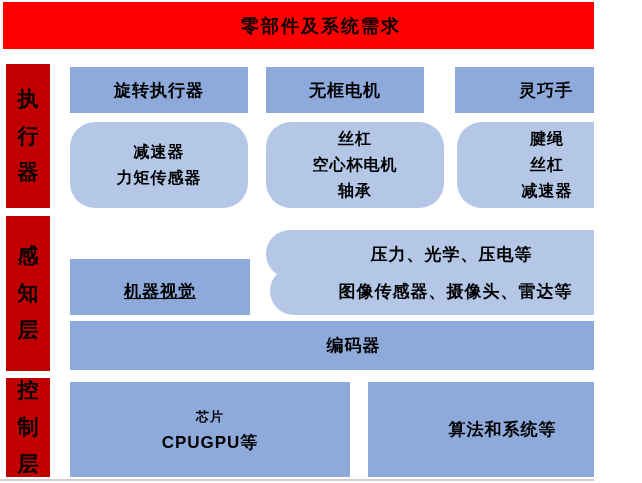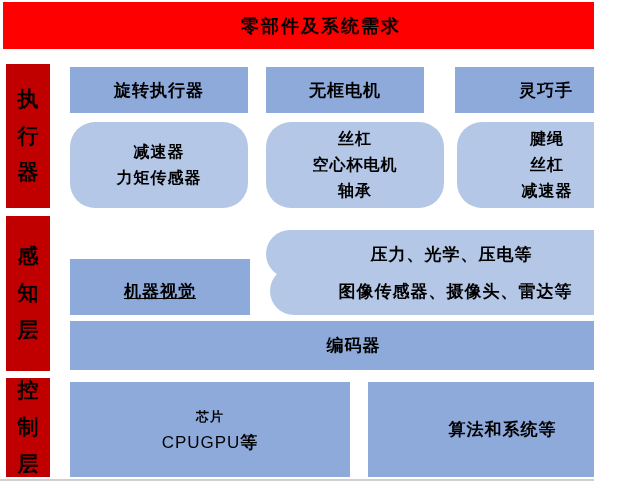--- a/index.html
+++ b/index.html
@@ -43,21 +43,21 @@
     margin:0 auto;
     word-break:break-all;
     line-height:1.75;
   }
   .bdark{background:var(--blue-dark);justify-content:center;}
   .blight{background:var(--blue-light);border-radius:25px;}
   .cell{font-size:17px;letter-spacing:1px;}
   .cell .line{line-height:26px;font-size:16px;}
   .en{
     font-family:"Liberation Sans","DejaVu Sans",sans-serif;
-    font-weight:normal;
+    font-weight:bold;
     font-size:17px;
   }
   .bottom-rule{
     position:absolute;
     left:0;top:479px;width:642px;height:2px;
     background:var(--rule);
   }
 </style>
 </head>
 <body>

